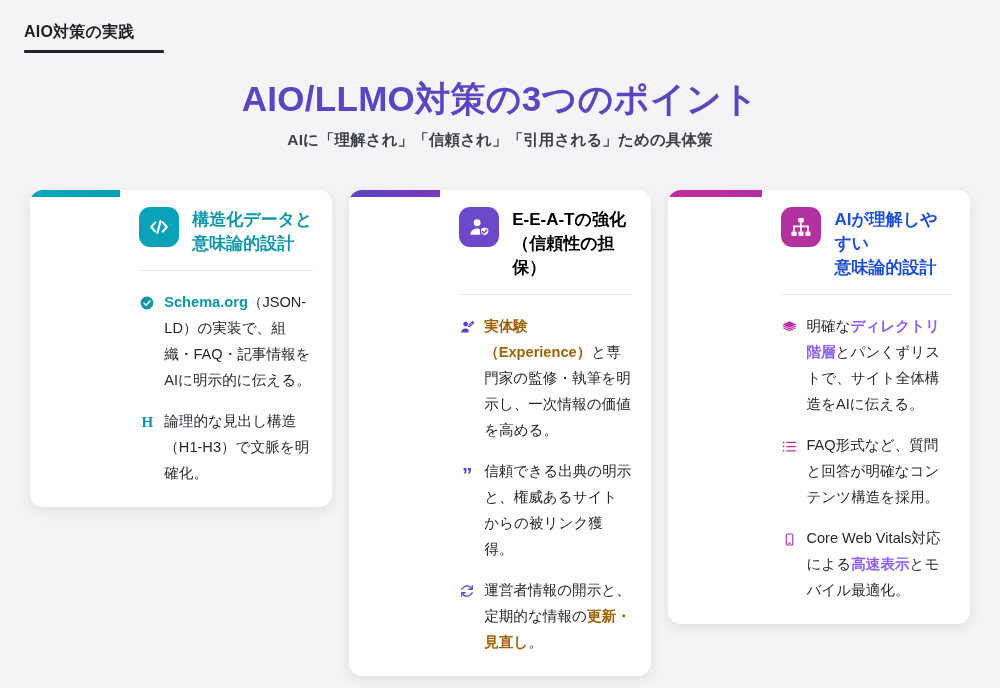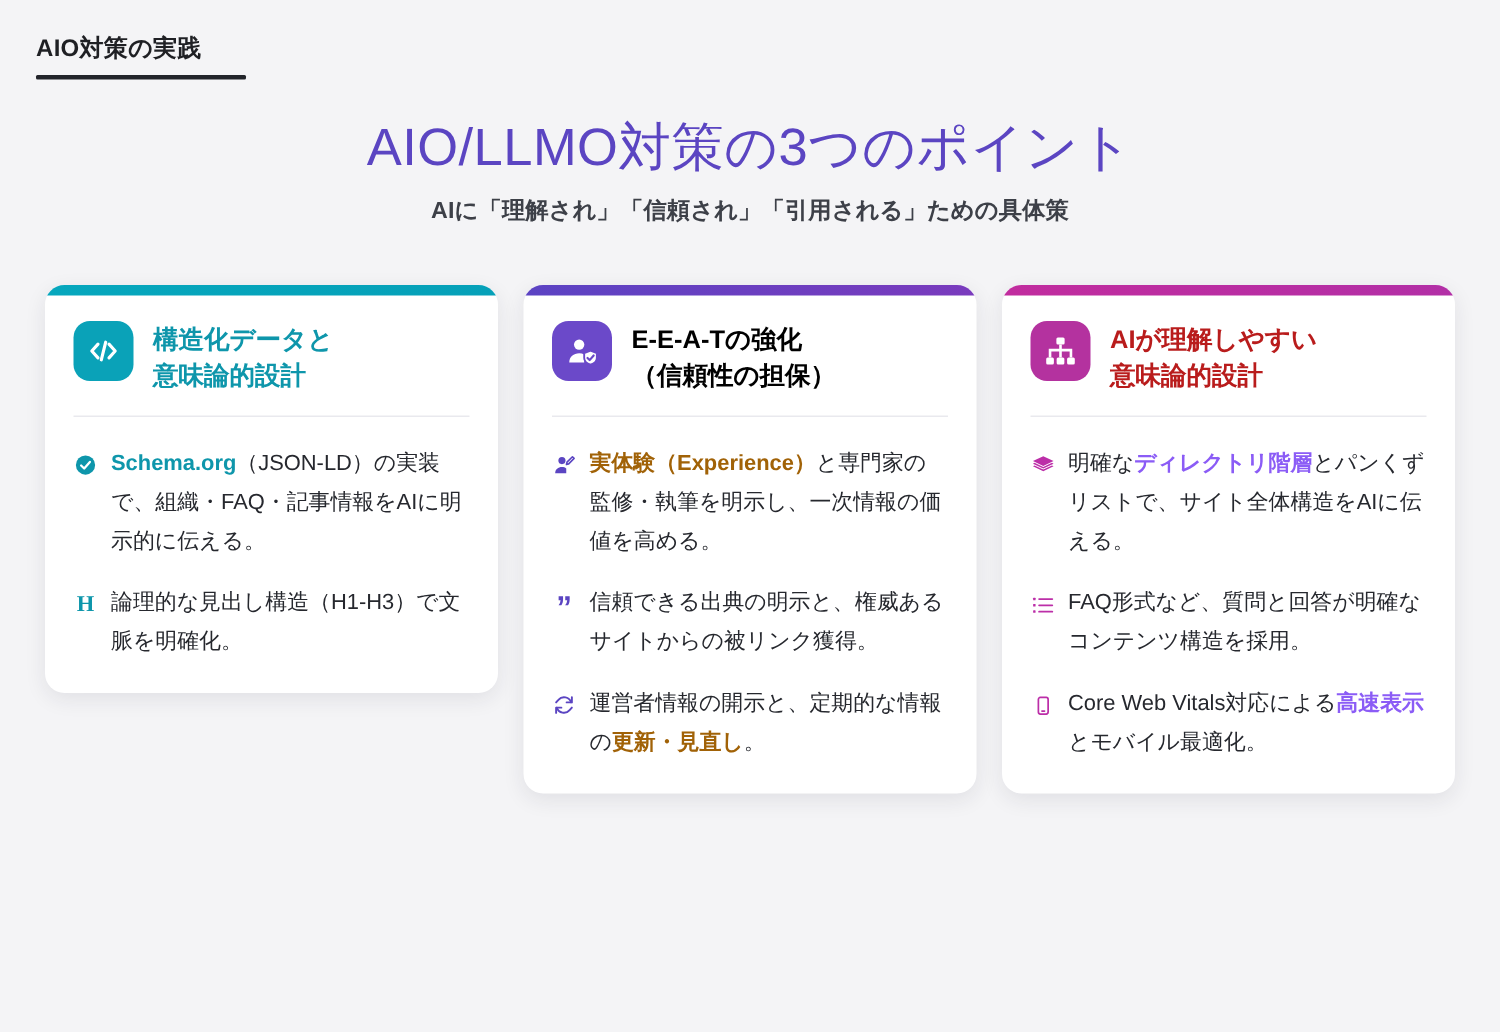--- a/index.html
+++ b/index.html
@@ -20,41 +20,41 @@
     letter-spacing: .2px; display: block;
   }
   .eyebrow-rule {
     width: 140px; height: 3px; background: #22242a;
     margin-top: 7px; border-radius: 1px;
   }
 
   
   .title-block { position: absolute; left: 0; right: 0; top: 78px; text-align: center; }
   .main-title {
-    font-size: 35px; font-weight: normal; color: #5b45c2;
+    font-size: 35px; font-weight: bold; color: #5b45c2;
     letter-spacing: .3px; line-height: 1.18;
   }
   .sub-title {
     margin-top: 11px; font-size: 15.5px; color: #3d4048; font-weight: bold;
     letter-spacing: .1px;
   }
 
   
   .cards {
     position: absolute; left: 30px; top: 190px;
     width: 940px;
     display: flex; gap: 17px; align-items: flex-start;
   }
   .card {
     width: 302px;
     background: #ffffff;
     border-radius: 13px;
     box-shadow: 0 4px 14px rgba(30,30,60,.09);
     overflow: hidden;
-    display: flex; flex-direction: column;
+    display: flex; flex-direction: row;
   }
   .card-accent { height: 7px; width: 100%; }
   .card-inner { padding: 17px 19px 20px 19px; display: flex; flex-direction: column; }
 
   .card-head { display: flex; align-items: flex-start; gap: 13px; }
   .card-icon {
     width: 40px; height: 40px; border-radius: 11px;
     flex: 0 0 40px;
     display: flex; align-items: center; justify-content: center;
     color: #fff;
@@ -80,21 +80,21 @@
   .bullet-text {
     font-size: 14.6px; line-height: 1.78; color: #26282e;
   }
   .bullet-text b { font-weight: bold; }
   .card1 .bullet-text b { color: #0e96ab; }
   .card2 .bullet-text b { color: #a16207; }
   .card3 .bullet-text b { color: #8b5cf6; }
 
   .c1-title { color: #0e96ab; }
   .c2-title { color: #000000; }
-  .c3-title { color: #b91c1c; }
+  .c3-title { color: #1d4ed8; }
   .c1-ico-bg { background: #0aa2b8; }
   .c2-ico-bg { background: #6b49c9; }
   .c3-ico-bg { background: #b4329f; }
   .c1-bico { color: #0e96ab; }
   .c2-bico { color: #5b45c2; }
   .c3-bico { color: #bc2ea8; }
 
   .accent1 { background: linear-gradient(90deg,#06a7bd 0%,#05a0b8 100%); }
   .accent2 { background: linear-gradient(90deg,#5b43c3 0%,#7a3bbd 100%); }
   .accent3 { background: linear-gradient(90deg,#c12c9e 0%,#b22fa6 100%); }

